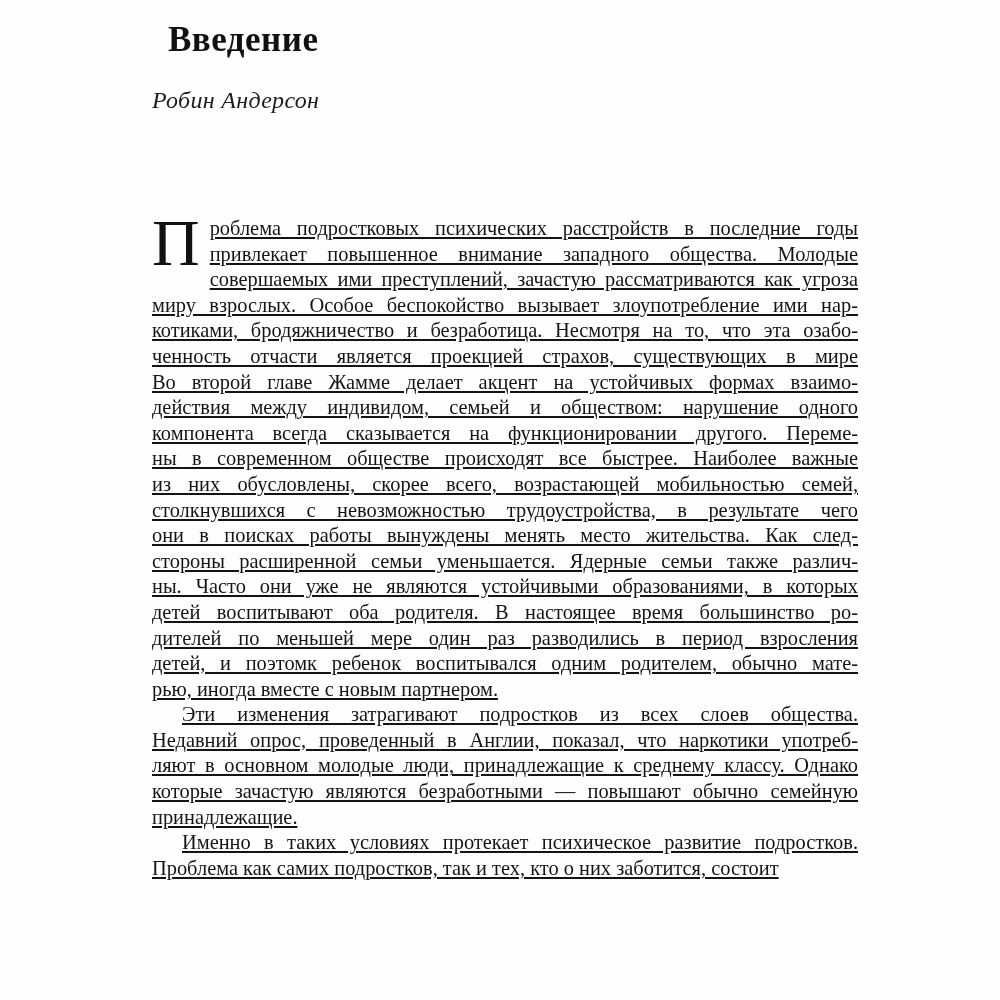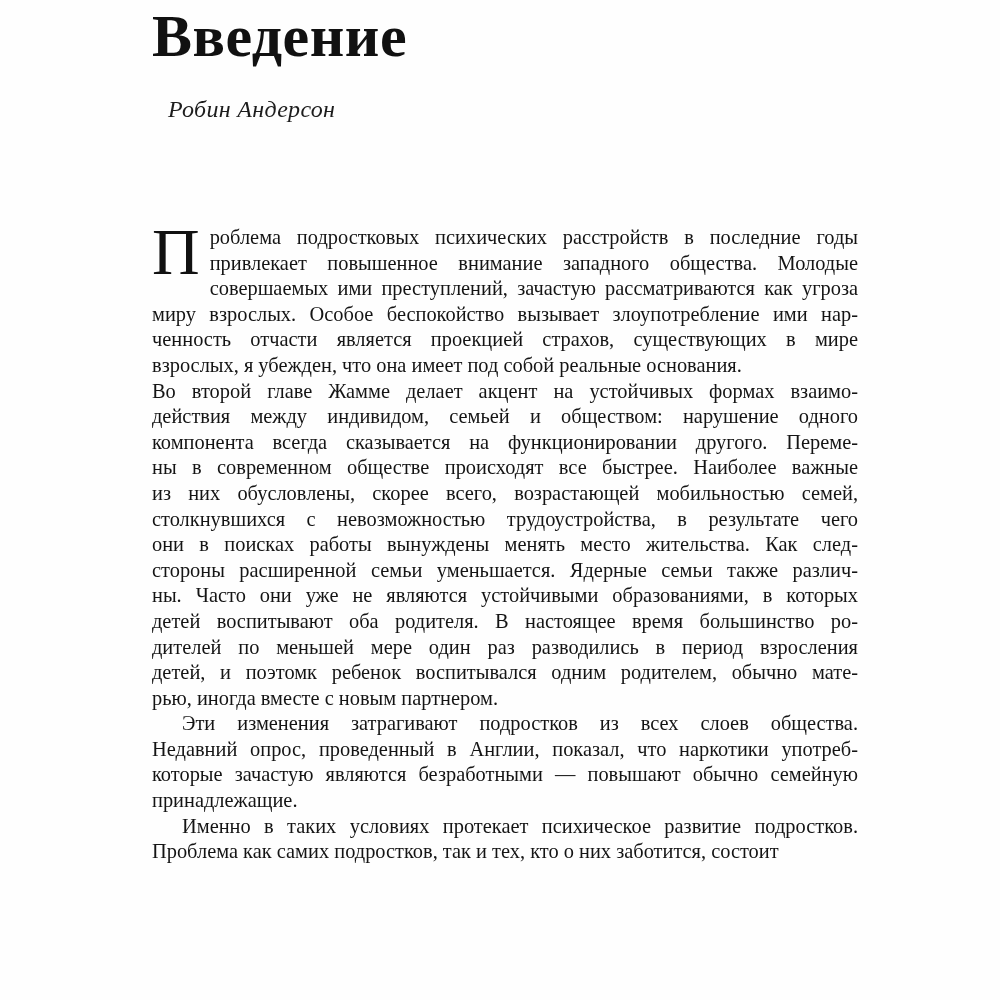--- a/index.html
+++ b/index.html
@@ -12,49 +12,49 @@
     width: 1000px;
     height: 1000px;
     overflow: hidden;
     background: #fefefe;
     color: #161616;
     font-family: "Liberation Serif", "DejaVu Serif", serif;
     box-sizing: border-box;
     padding: 6px 145px 0 152px;
   }
   .chapter-title {
-    margin: 0;
-    font-size: 60px;
+    margin: 16px;
+    font-size: 35px;
     line-height: 1.0;
     font-weight: 600;
     letter-spacing: 0.5px;
     color: #111;
   }
   .author {
     margin-top: 30px;
     font-size: 24px;
     font-style: italic;
     color: #1d1d1d;
     letter-spacing: 0.3px;
-    margin-left: 16px;
   }
   .body-text {
     margin-top: 102px;
     width: 706px;
     font-size: 20.4px;
     line-height: 25.6px;
     color: #141414;
   }
   .paragraph {
     margin: 0;
   }
   .line {
     text-align: justify;
     text-align-last: justify;
     white-space: normal;
+    text-decoration: underline;
   }
   .line.last {
     text-align-last: left;
   }
   .line.indent {
     text-indent: 30px;
   }
   .dropcap {
     float: left;
     font-size: 66px;
@@ -70,41 +70,42 @@
 <div class="page">
   <h1 class="chapter-title">Введение</h1>
   <div class="author">Робин Андерсон</div>
   <div class="body-text" id="body-text">
       <div class="paragraph">
         <span class="dropcap">П</span>
         <div class="line">роблема подростковых психических расстройств в последние годы</div>
         <div class="line">привлекает повышенное внимание западного общества. Молодые</div>
         <div class="line">совершаемых ими преступлений, зачастую рассматриваются как угроза</div>
         <div class="line">миру взрослых. Особое беспокойство вызывает злоупотребление ими нар-</div>
+        <div class="line">котиками, бродяжничество и безработица. Несмотря на то, что эта озабо-</div>
         <div class="line">ченность отчасти является проекцией страхов, существующих в мире</div>
-        <div class="line last">взрослых, я убежден, что она имеет под собой реальные основания.</div>
       </div>
       <div class="paragraph">
         <div class="line">Во второй главе Жамме делает акцент на устойчивых формах взаимо-</div>
         <div class="line">действия между индивидом, семьей и обществом: нарушение одного</div>
         <div class="line">компонента всегда сказывается на функционировании другого. Переме-</div>
         <div class="line">ны в современном обществе происходят все быстрее. Наиболее важные</div>
         <div class="line">из них обусловлены, скорее всего, возрастающей мобильностью семей,</div>
         <div class="line">столкнувшихся с невозможностью трудоустройства, в результате чего</div>
         <div class="line">они в поисках работы вынуждены менять место жительства. Как след-</div>
         <div class="line">стороны расширенной семьи уменьшается. Ядерные семьи также различ-</div>
         <div class="line">ны. Часто они уже не являются устойчивыми образованиями, в которых</div>
         <div class="line">детей воспитывают оба родителя. В настоящее время большинство ро-</div>
         <div class="line">дителей по меньшей мере один раз разводились в период взросления</div>
         <div class="line">детей, и поэтомк ребенок воспитывался одним родителем, обычно мате-</div>
         <div class="line last">рью, иногда вместе с новым партнером.</div>
       </div>
       <div class="paragraph">
         <div class="line indent">Эти изменения затрагивают подростков из всех слоев общества.</div>
         <div class="line">Недавний опрос, проведенный в Англии, показал, что наркотики употреб-</div>
+        <div class="line">ляют в основном молодые люди, принадлежащие к среднему классу. Однако</div>
         <div class="line">которые зачастую являются безработными — повышают обычно семейную</div>
         <div class="line last">принадлежащие.</div>
       </div>
       <div class="paragraph">
         <div class="line indent">Именно в таких условиях протекает психическое развитие подростков.</div>
         <div class="line last">Проблема как самих подростков, так и тех, кто о них заботится, состоит</div>
       </div>
     </div>
 </div>
 

